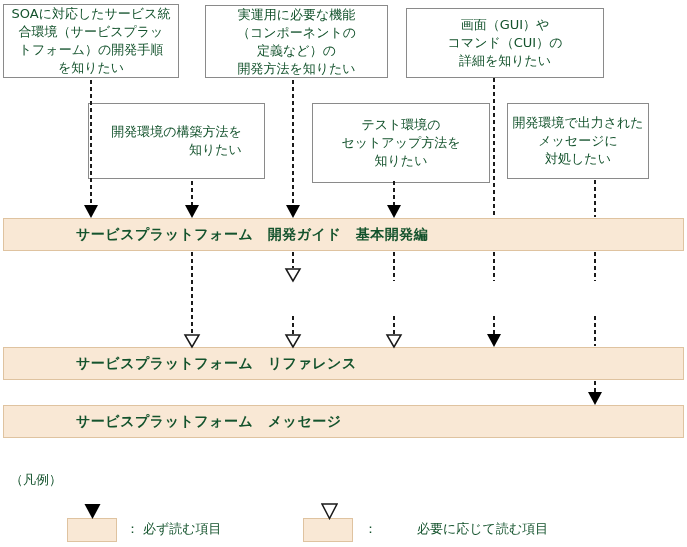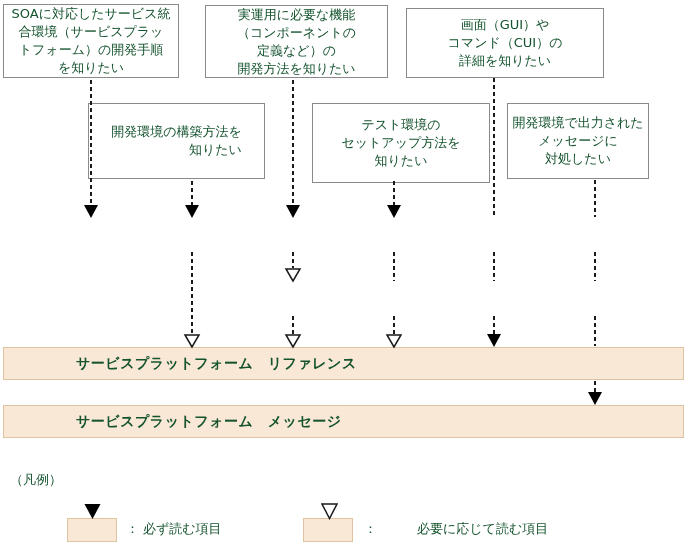--- a/index.html
+++ b/index.html
@@ -48,20 +48,23 @@
 詳細を知りたい</div>
   <div class="qbox" style="left:88px;top:103px;width:177px;height:76px;text-align:right;">開発環境の構築方法を
 知りたい</div>
   <div class="qbox" style="left:305px;top:103px;width:178px;height:80px;margin-left:7px;">テスト環境の
 セットアップ方法を
 知りたい</div>
   <div class="qbox" style="left:507px;top:103px;width:142px;height:76px;">開発環境で出力された
 メッセージに
 対処したい</div>
 
+  <div class="bar" style="top:218px;">
+    <span>サービスプラットフォーム　開発ガイド　基本開発編</span>
+  </div>
   <div class="bar" style="top:347px;">
     <span>サービスプラットフォーム　リファレンス</span>
   </div>
   <div class="bar" style="top:405px;">
     <span>サービスプラットフォーム　メッセージ</span>
   </div>
 
   <svg id="connector-svg" width="687" height="547" viewBox="0 0 687 547">
     <g stroke="#1a1a1a" stroke-width="2" stroke-dasharray="4,3" fill="none">
       <path d="M91 80 V205"></path>

